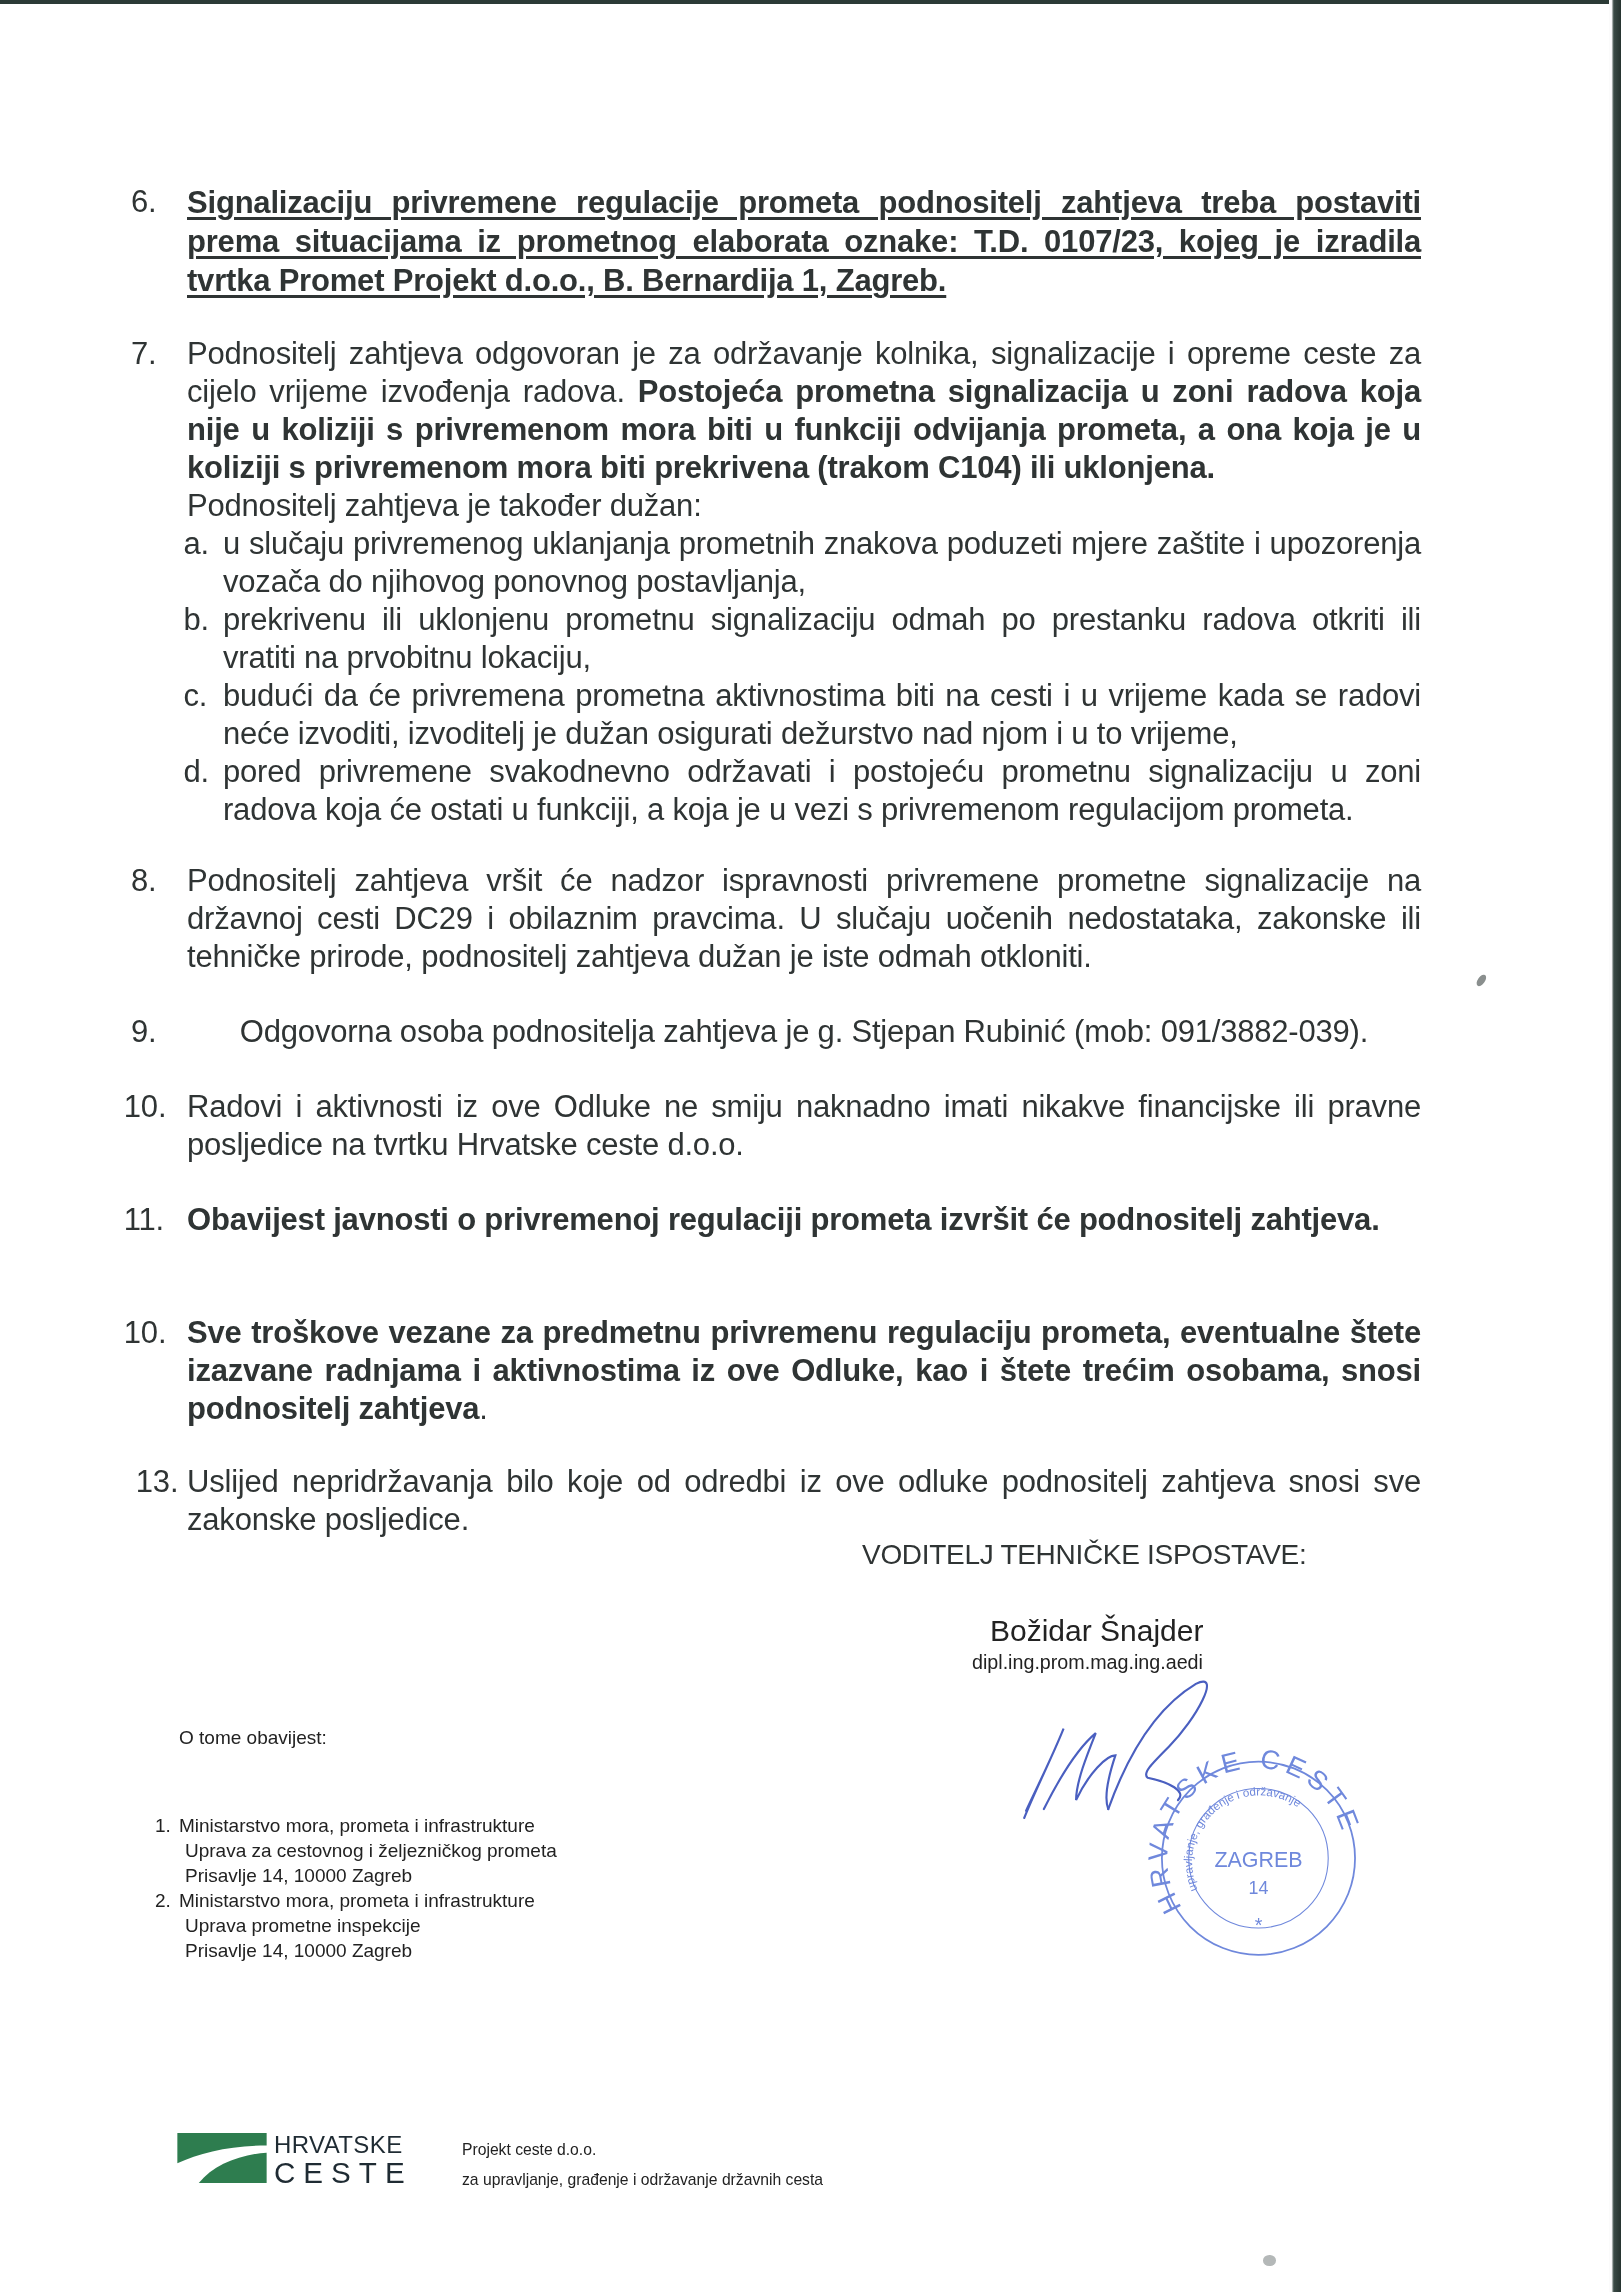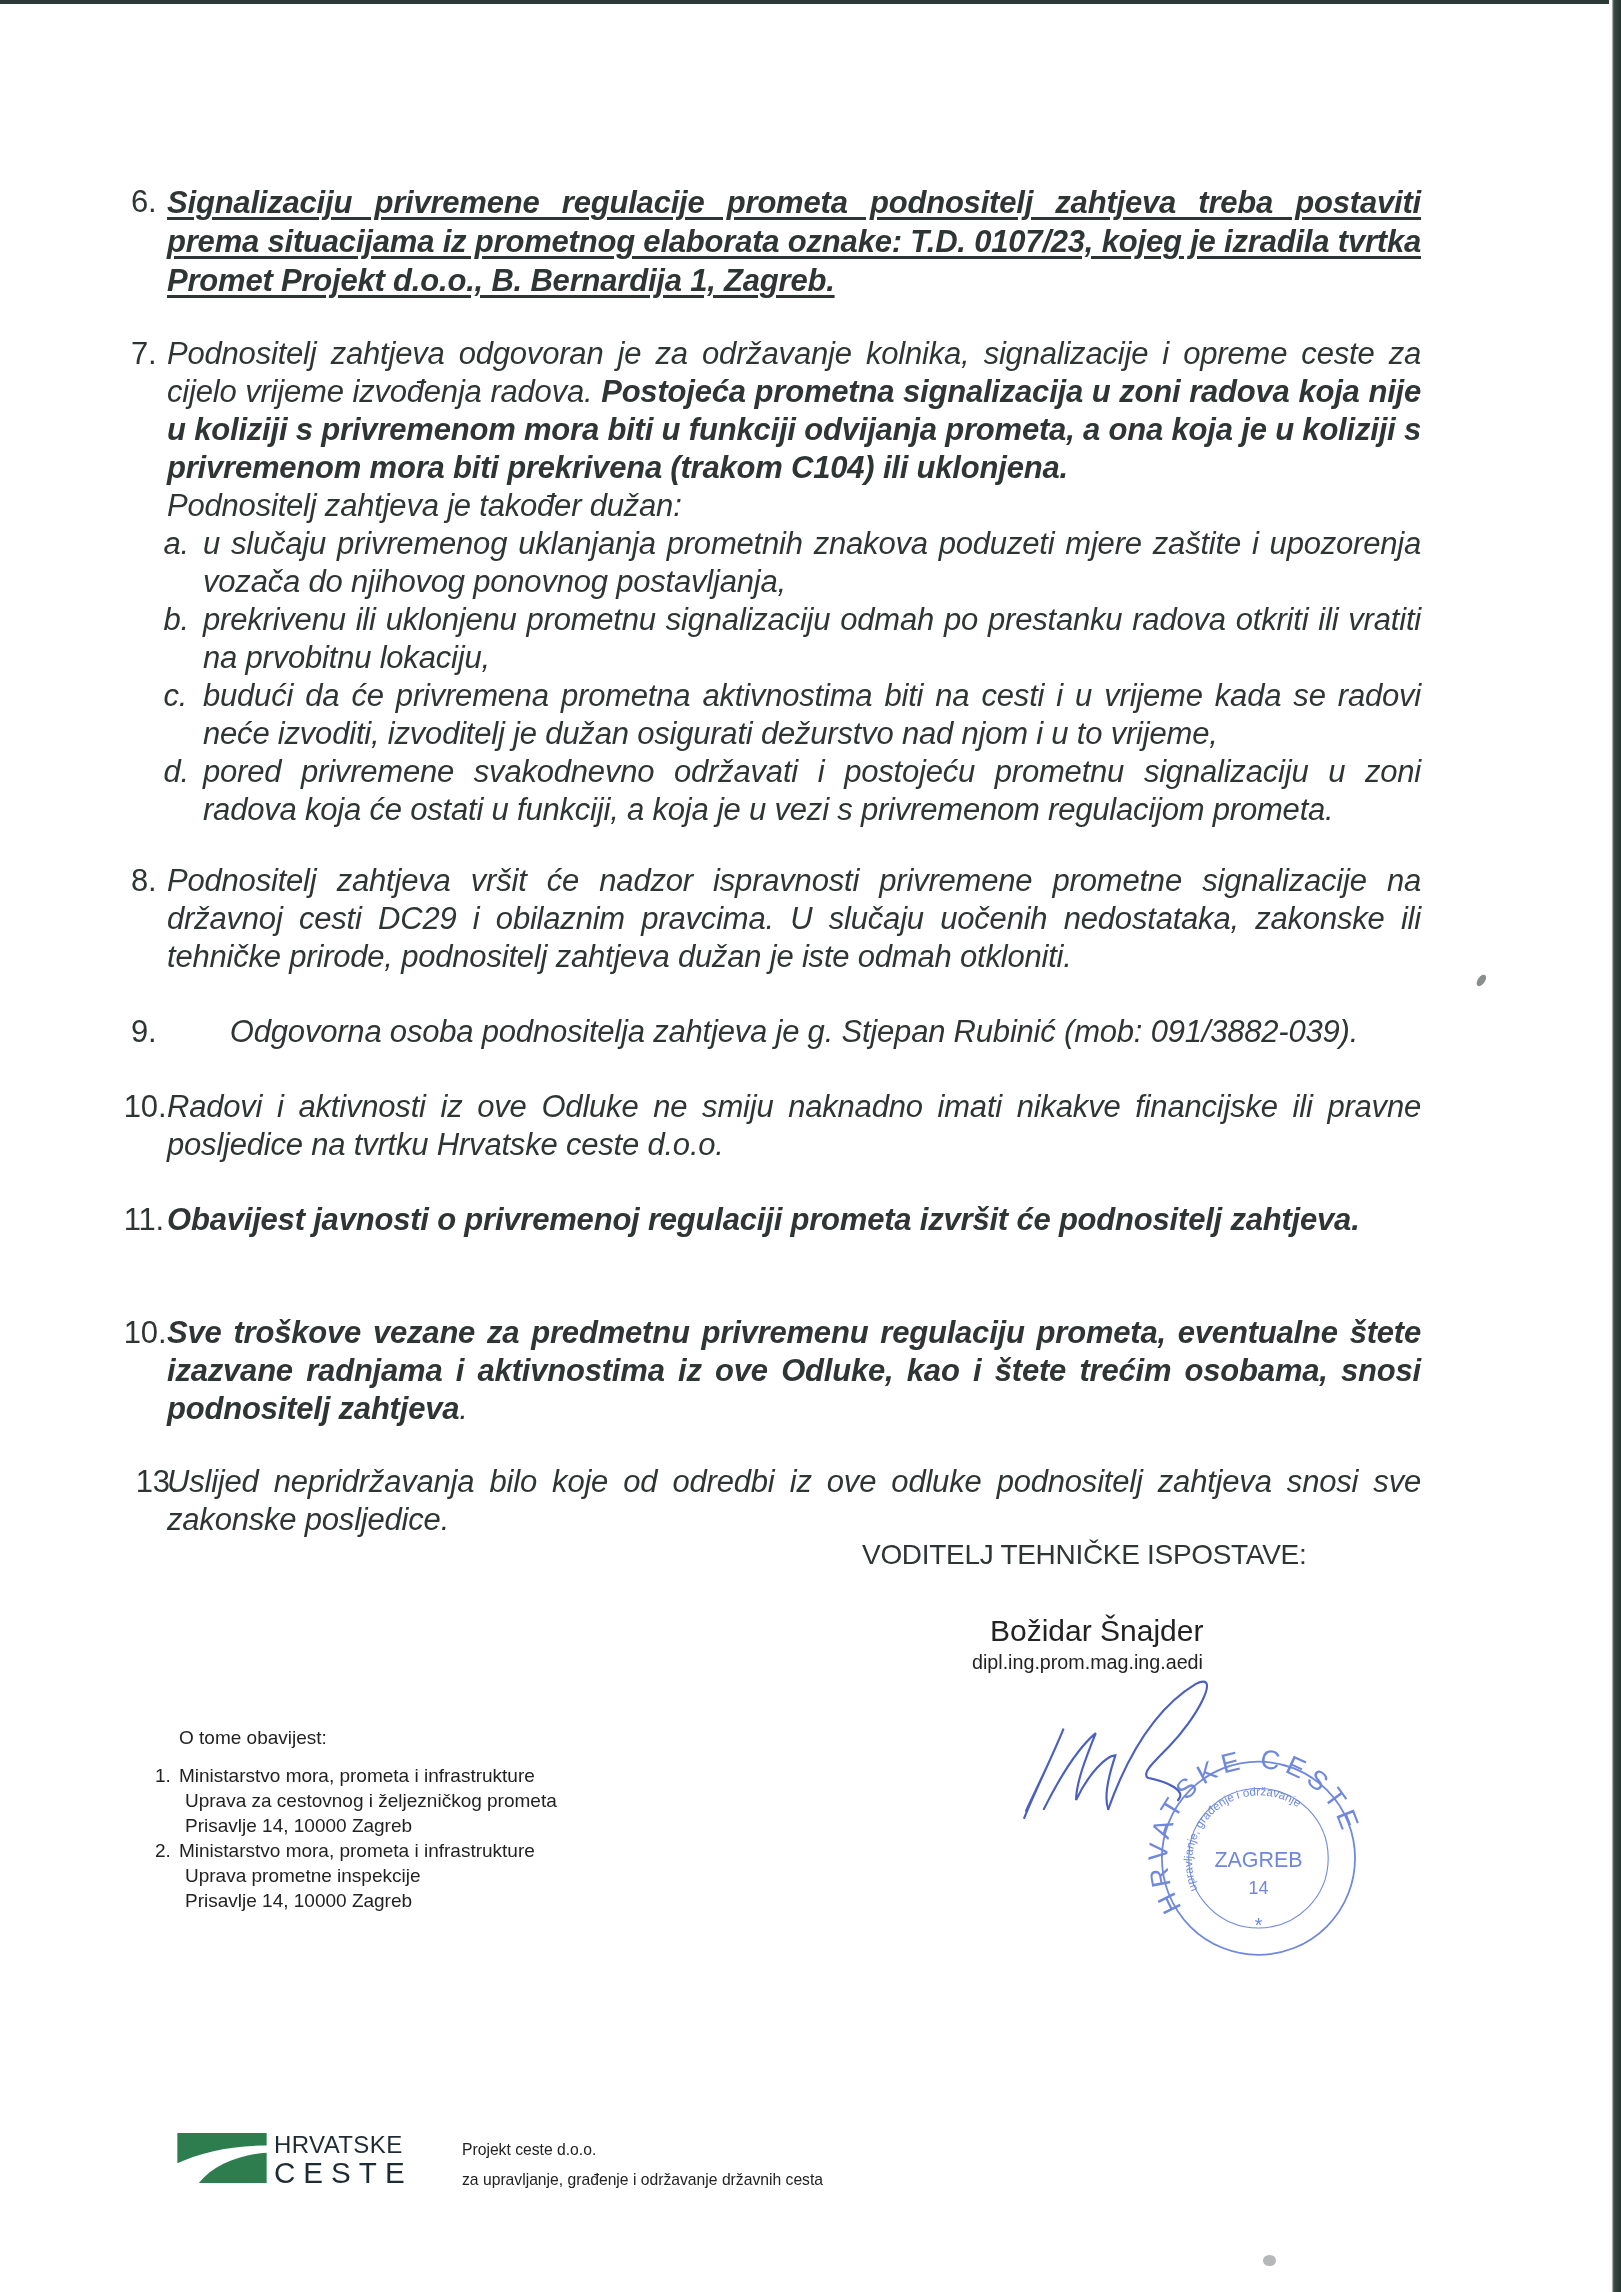--- a/index.html
+++ b/index.html
@@ -7,34 +7,34 @@
     width: 1621px; height: 2293px; position: relative; overflow: hidden;
     font-family: "Liberation Sans", sans-serif; color: #2f3434;
   }
   .top-edge { position: absolute; left: 0; top: 0; width: 1621px; height: 3.6px; background: #2b3a36; }
   .right-edge { position: absolute; right: 0; top: 0; width: 12.5px; height: 2293px;
     background: linear-gradient(90deg, #fafafa 0%, #ffffff 20%, #3a4a45 40%, #26332f 100%); }
   .speck { position: absolute; background: #8a8f8e; border-radius: 50%; }
 
   .item { position: absolute; left: 131px; width: 1290px; font-size: 31px; line-height: 38px; letter-spacing: -0.2px; }
   .item .num { position: absolute; left: 0; top: 0; font-weight: normal; }
-  .item .body { margin-left: 36px; text-align: justify; font-style: italic; }
+  .item .body { margin-left: 56px; text-align: justify; }
   .b { font-weight: bold; }
   .u { text-decoration: underline; text-decoration-thickness: 2.7px; text-underline-offset: 3.6px; }
 
   .sub { position: relative; margin-left: 0; }
   .sub .letter { position: absolute; left: 0; top: 0; }
   .sub .stext { margin-left: 36px; text-align: justify; }
 
   .sign-title { position: absolute; left: 862px; top: 1539px; font-size: 28px; letter-spacing: -0.3px; }
   .sign-name { position: absolute; left: 990px; top: 1614px; font-size: 30px; color: #222; }
   .sign-cred { position: absolute; left: 972px; top: 1651px; font-size: 19.7px; color: #222; }
 
   .notice { position: absolute; left: 179px; top: 1727px; font-size: 19px; color: #222; }
-  .recipients { position: absolute; left: 155px; top: 1763px; font-size: 19px; line-height: 25px; color: #222; }
+  .recipients { position: absolute; left: 155px; top: 1813px; font-size: 19px; line-height: 25px; color: #222; }
   .recipients .rn { display: inline-block; width: 24px; }
   .recipients .rl { padding-left: 30px; }
 
   .signature { position: absolute; left: 990px; top: 1666px; width: 376px; height: 304px; }
 
   .logo { position: absolute; left: 177px; top: 2133px; width: 224px; height: 54px; }
   .logo-mark { position: absolute; left: 0; top: 0; }
   .logo-l1 { position: absolute; left: 97px; top: -1.8px; font-size: 24px; color: #1f2b33; letter-spacing: 0.4px; }
   .logo-l2 { position: absolute; left: 97px; top: 23px; font-size: 29.6px; color: #1f2b33; letter-spacing: 8px; }
   .footer-text { position: absolute; left: 462px; top: 2135px; font-size: 15.7px; line-height: 29.6px; color: #222; }

